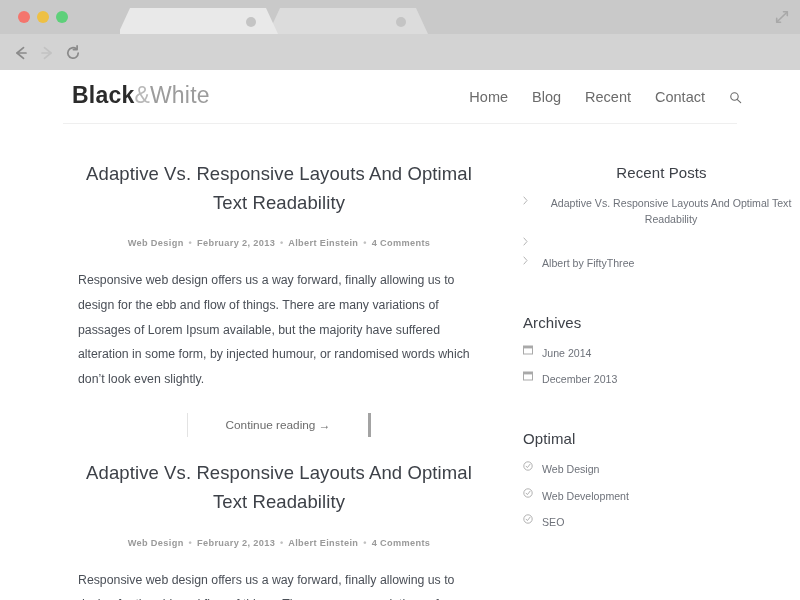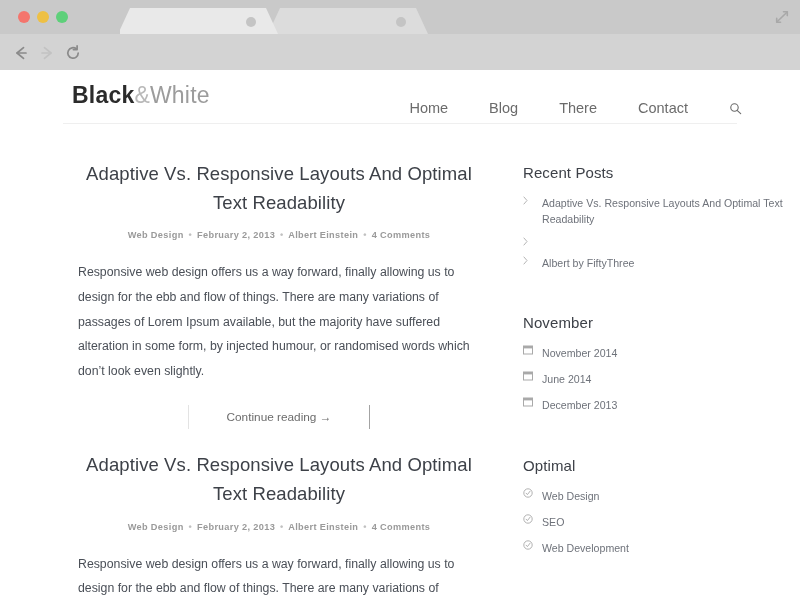--- a/index.html
+++ b/index.html
@@ -94,22 +94,22 @@
   }
   .logo {
     position: absolute; left: 72px; top: 12px;
     font-size: 23px; letter-spacing: 0.2px; white-space: nowrap;
   }
   .logo-black { color: #2b2b2b; font-weight: bold; }
   .logo-amp { color: #b9b9b9; font-weight: normal; }
   .logo-white { color: #9c9c9c; font-weight: normal; }
 
   .mainnav {
-    position: absolute; right: 58px; top: 30px;
-    display: flex; align-items: center; gap: 41px;
+    position: absolute; right: 58px; top: 19px;
+    display: flex; align-items: center; gap: 24px;
   }
   .mainnav a {
     font-size: 14.5px; color: #6b6b6b; text-decoration: none;
     white-space: nowrap;
   }
   .search-icon { width: 13px; height: 13px; display: block; }
 
   .header-rule {
     position: absolute; left: 63px; top: 53px;
     width: 674px; height: 1px; background: #efefef;
@@ -128,44 +128,44 @@
   .post { padding: 0 32px 0 78px; }
   .post-1 { padding-top: 36px; }
   .post-2 { padding-top: 22px; }
 
   .post-title {
     font-size: 18.5px; font-weight: normal; color: #3d4148;
     text-align: center; line-height: 1.55;
     letter-spacing: 0.1px;
   }
   .post-meta {
-    margin-top: 13px; text-align: center;
+    margin-top: 21px; text-align: center;
     font-size: 9.2px; color: #9a9a9a; letter-spacing: 0.35px;
     font-weight: bold;
   }
   .post-meta .sep { color: #c0c0c0; padding: 0 2px; }
   .post-excerpt {
     margin-top: 20px;
     font-size: 12.3px; line-height: 2.0; color: #4a4f57;
     text-align: left;
   }
   .continue-wrap {
     margin-top: 22px; display: flex; justify-content: center;
   }
   .continue-btn {
     font-size: 11.8px; color: #6c6c6c; text-decoration: none;
     padding: 5px 38px;
     border-left: 1px solid #e3e3e3;
-    border-right: 1px solid #a3a3a3;
+    border-right: 3px solid #a3a3a3;
     white-space: nowrap;
   }
 
   
   .widget { padding-left: 11px; }
-  .widget-recent { padding-top: 40px; }
+  .widget-recent { padding-top: 40px; text-align: center; }
   .widget-archives { padding-top: 34px; }
   .widget-category { padding-top: 33px; }
 
   .widget-title {
     font-size: 15px; font-weight: normal; color: #3d4148;
     letter-spacing: 0.1px;
   }
   .widget-list { list-style: none; margin-top: 14px; }
   .widget-list li {
     display: flex; align-items: flex-start;
@@ -249,21 +249,21 @@
   <div class="viewport">
 
     <header class="site-header">
       <div class="logo">
         <span class="logo-black">Black</span><span class="logo-amp">&amp;</span><span class="logo-white">White</span>
       </div>
 
       <nav class="mainnav">
         <a href="#">Home</a>
         <a href="#">Blog</a>
-        <a href="#">There</a>
+        <a href="#">Recent</a>
         <a href="#">Contact</a>
         <svg class="search-icon" viewBox="0 0 14 14">
           <circle cx="5.9" cy="5.9" r="4.0" fill="none" stroke="#6b6b6b" stroke-width="1.2"></circle>
           <path d="M9.0 9.3 L12.6 12.6" stroke="#6b6b6b" stroke-width="1.2" stroke-linecap="round"></path>
         </svg>
       </nav>
 
       <div class="header-rule"></div>
     </header>
 
@@ -329,47 +329,38 @@
                 <svg width="5" height="9" viewBox="0 0 5 9">
                     <path d="M0.7 0.7 L4 4.5 L0.7 8.3" fill="none" stroke="#b4b4b4" stroke-width="1"></path>
                   </svg>
               </span>
               <a href="#">Albert by FiftyThree</a>
             </li>
           </ul>
         </section>
 
         <section class="widget widget-archives">
-          <h2 class="widget-title">November</h2>
+          <h2 class="widget-title">Archives</h2>
           <ul class="widget-list list-archives">
             <li>
               <span class="w-icon">
                 <svg width="10" height="10" viewBox="0 0 10 10">
                   <rect x="0.5" y="1.0" width="9" height="8" fill="none" stroke="#a9a9a9" stroke-width="1"></rect>
                   <rect x="0.5" y="1.0" width="9" height="2.4" fill="#a9a9a9"></rect>
                 </svg>
               </span>
-              <a href="#">November 2014</a>
+              <a href="#">June 2014</a>
             </li>
             <li>
               <span class="w-icon">
                 <svg width="10" height="10" viewBox="0 0 10 10">
                   <rect x="0.5" y="1.0" width="9" height="8" fill="none" stroke="#a9a9a9" stroke-width="1"></rect>
                   <rect x="0.5" y="1.0" width="9" height="2.4" fill="#a9a9a9"></rect>
                 </svg>
               </span>
-              <a href="#">June 2014</a>
-            </li>
-            <li>
-              <span class="w-icon">
-                <svg width="10" height="10" viewBox="0 0 10 10">
-                  <rect x="0.5" y="1.0" width="9" height="8" fill="none" stroke="#a9a9a9" stroke-width="1"></rect>
-                  <rect x="0.5" y="1.0" width="9" height="2.4" fill="#a9a9a9"></rect>
-                </svg>
-              </span>
               <a href="#">December 2013</a>
             </li>
           </ul>
         </section>
 
         <section class="widget widget-category">
           <h2 class="widget-title">Optimal</h2>
           <ul class="widget-list list-category">
             <li>
               <span class="w-icon">
@@ -380,30 +371,30 @@
               </span>
               <a href="#">Web Design</a>
             </li>
             <li>
               <span class="w-icon">
                 <svg width="10" height="10" viewBox="0 0 10 10">
                   <circle cx="5" cy="5" r="4.2" fill="none" stroke="#a9a9a9" stroke-width="0.9"></circle>
                   <path d="M3.1 5.2 L4.4 6.6 L7.0 3.3" fill="none" stroke="#a9a9a9" stroke-width="0.9" stroke-linecap="round" stroke-linejoin="round"></path>
                 </svg>
               </span>
-              <a href="#">SEO</a>
+              <a href="#">Web Development</a>
             </li>
             <li>
               <span class="w-icon">
                 <svg width="10" height="10" viewBox="0 0 10 10">
                   <circle cx="5" cy="5" r="4.2" fill="none" stroke="#a9a9a9" stroke-width="0.9"></circle>
                   <path d="M3.1 5.2 L4.4 6.6 L7.0 3.3" fill="none" stroke="#a9a9a9" stroke-width="0.9" stroke-linecap="round" stroke-linejoin="round"></path>
                 </svg>
               </span>
-              <a href="#">Web Development</a>
+              <a href="#">SEO</a>
             </li>
           </ul>
         </section>
 
       </aside>
     </div>
   </div>
 </div>
 
 </body></html>

